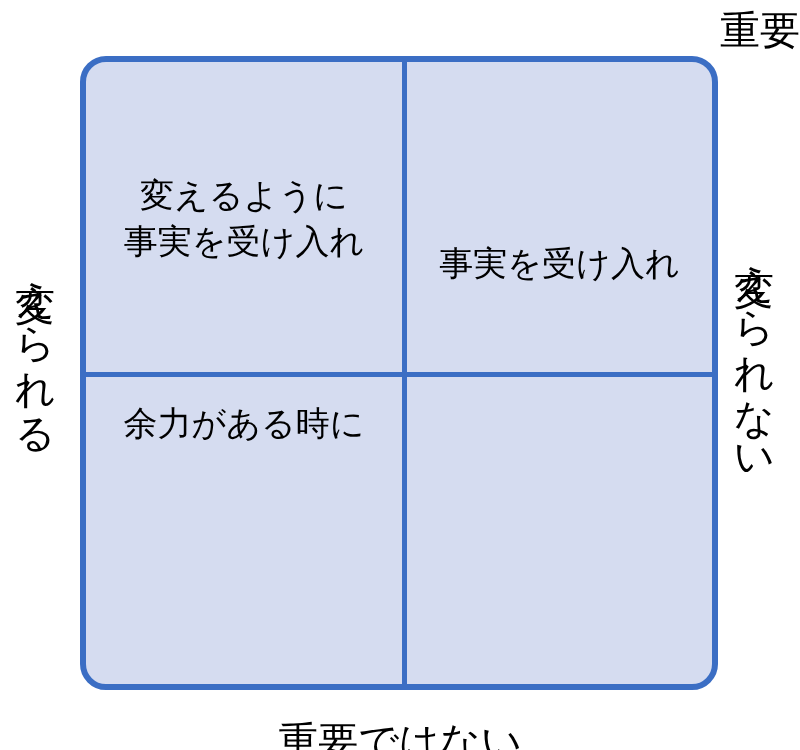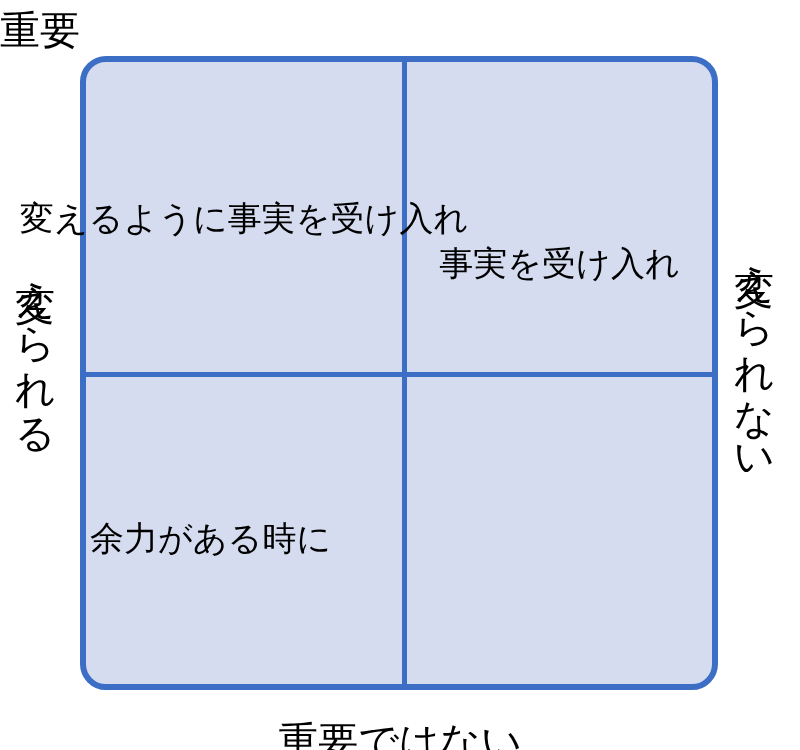--- a/index.html
+++ b/index.html
@@ -30,21 +30,21 @@
     color: #000000;
     font-weight: 400;
     line-height: 1.0;
     white-space: nowrap;
   }
 
   #label-top {
     left: 0;
     top: 10px;
     width: 800px;
-    text-align: left;
+    text-align: right;
     font-size: 40px;
   }
 
   #label-bottom {
     left: 0;
     top: 697px;
     width: 800px;
     text-align: center;
     font-size: 40px;
     margin-top: 24px;
@@ -99,20 +99,21 @@
     top: 310px;
     width: 626px;
     height: 5px;
     background: #3b6ec4;
   }
 
   
   .quadrant {
     position: absolute;
     display: flex;
+    flex-direction: column;
     align-items: center;
     justify-content: center;
     box-sizing: border-box;
     text-align: center;
     font-size: 34px;
     line-height: 1.33;
     color: #000000;
     padding: 7px 4px;
   }
   .quadrant .qline {

